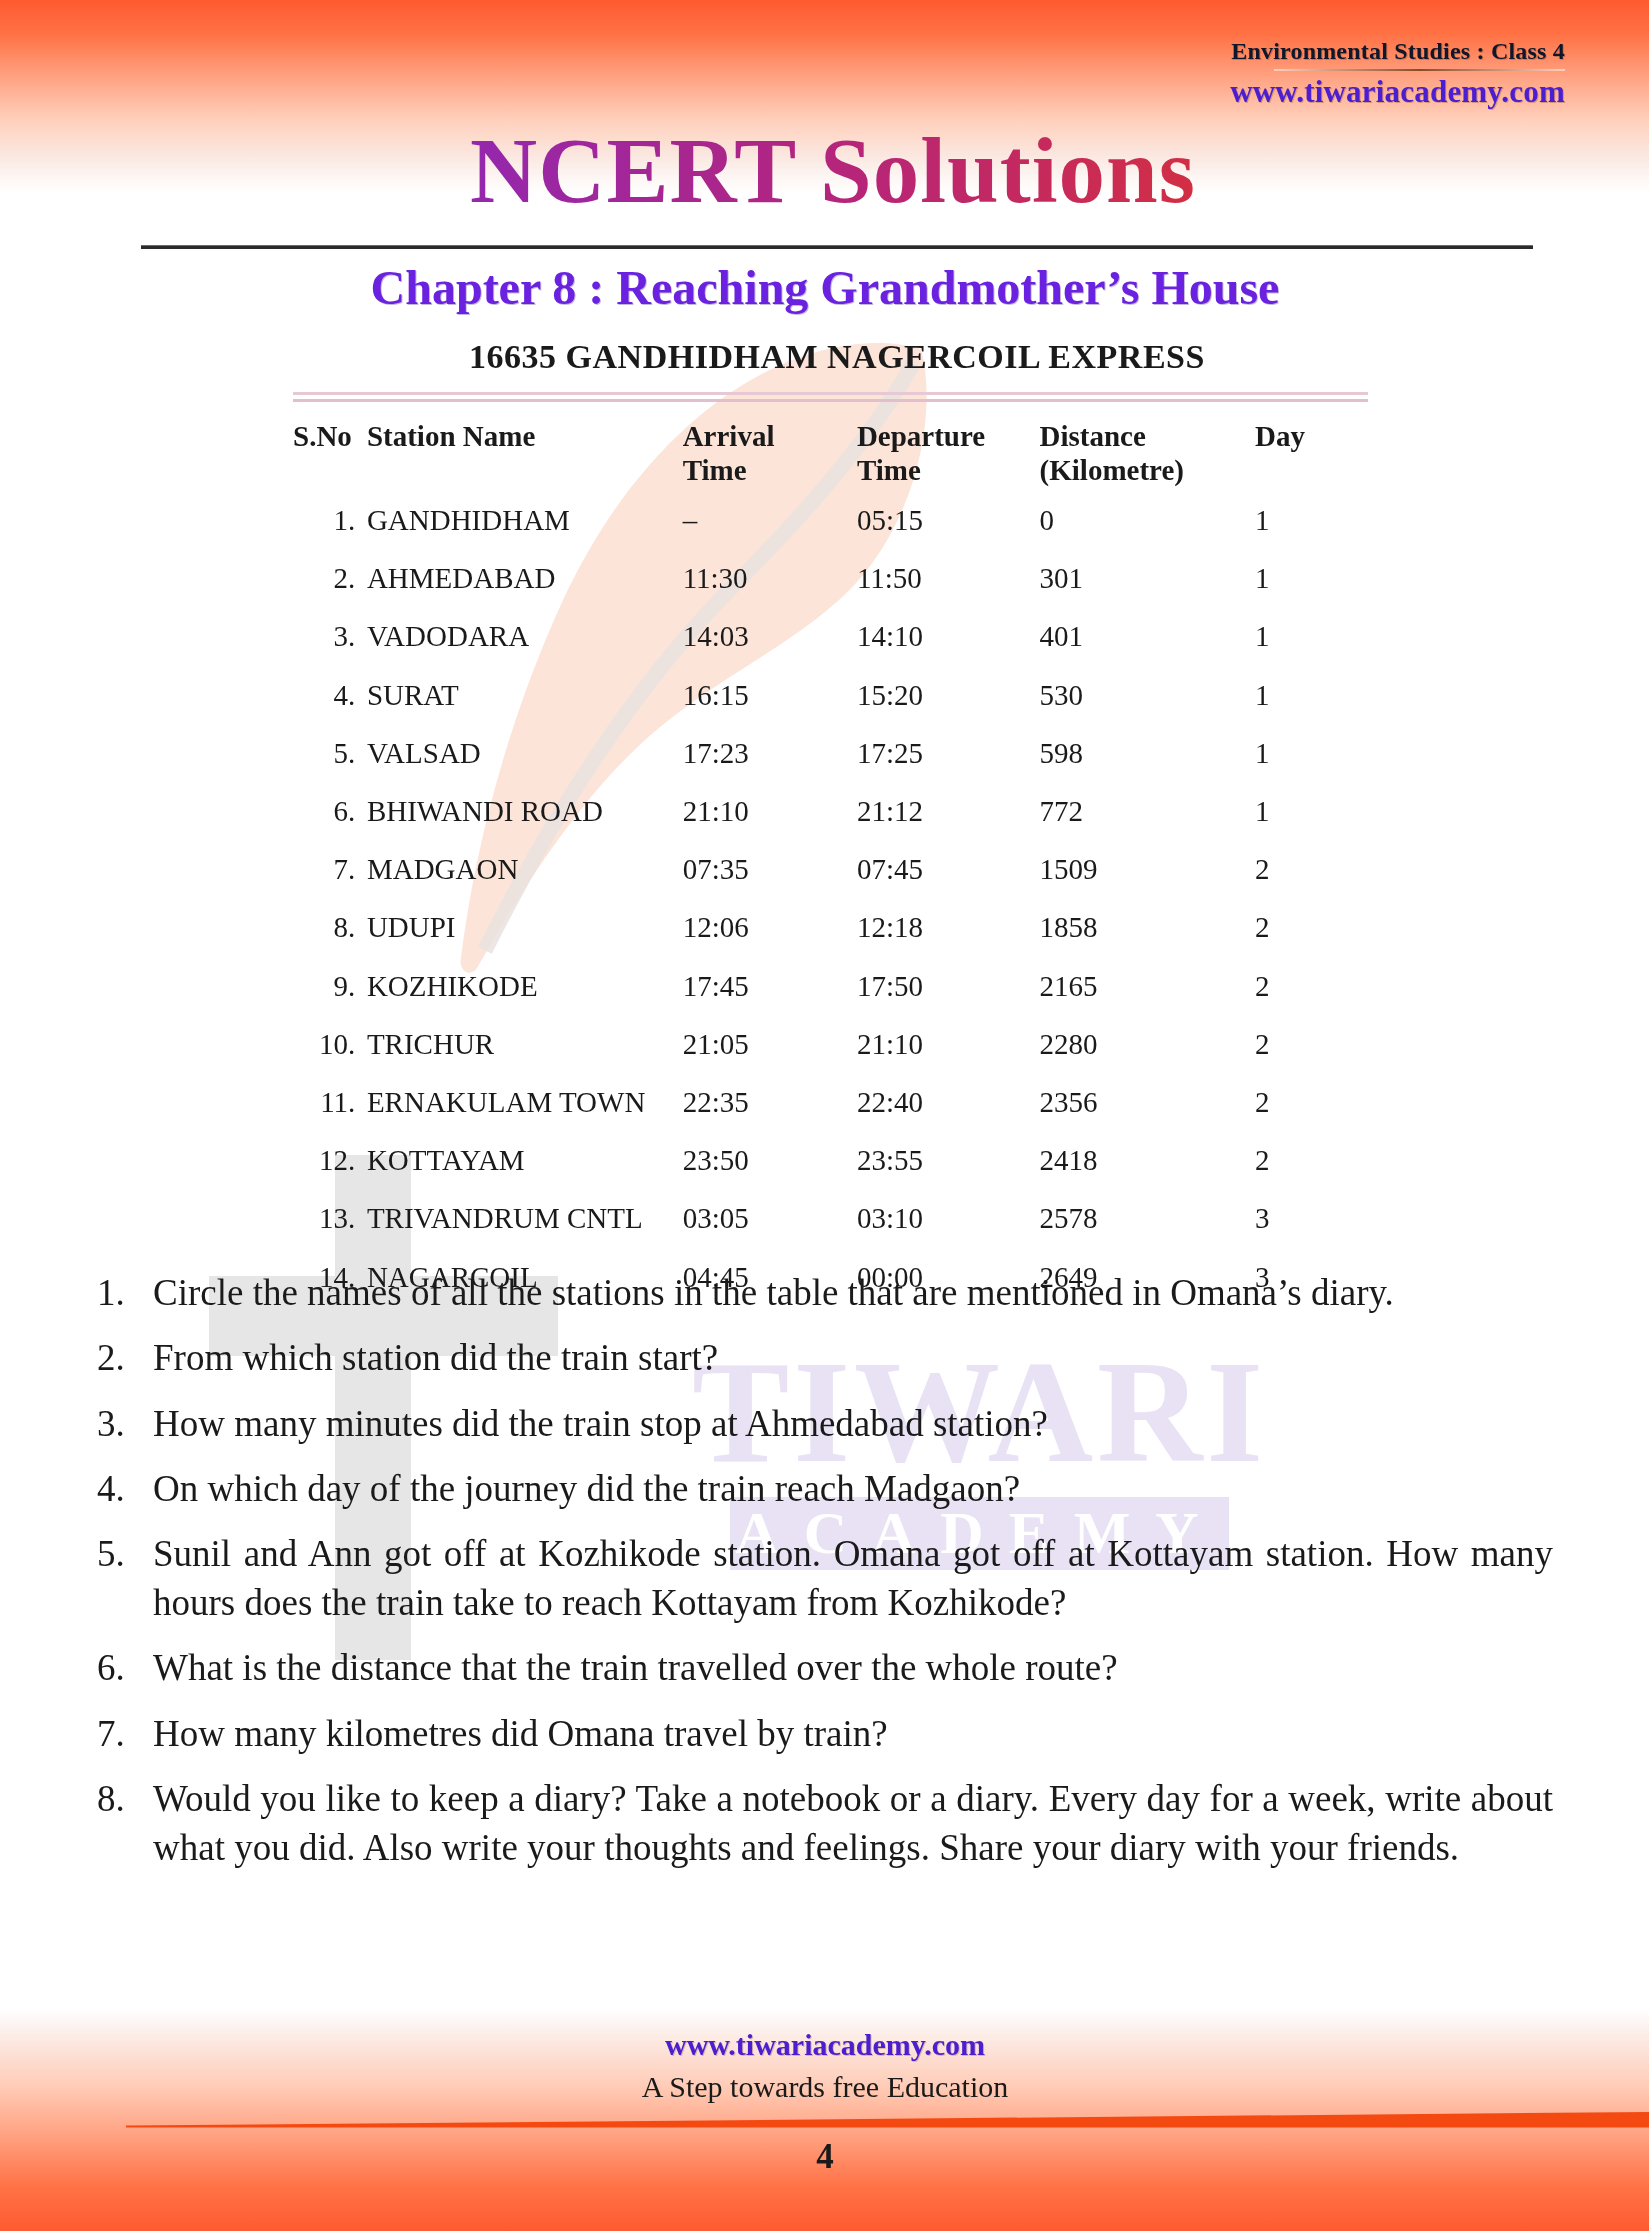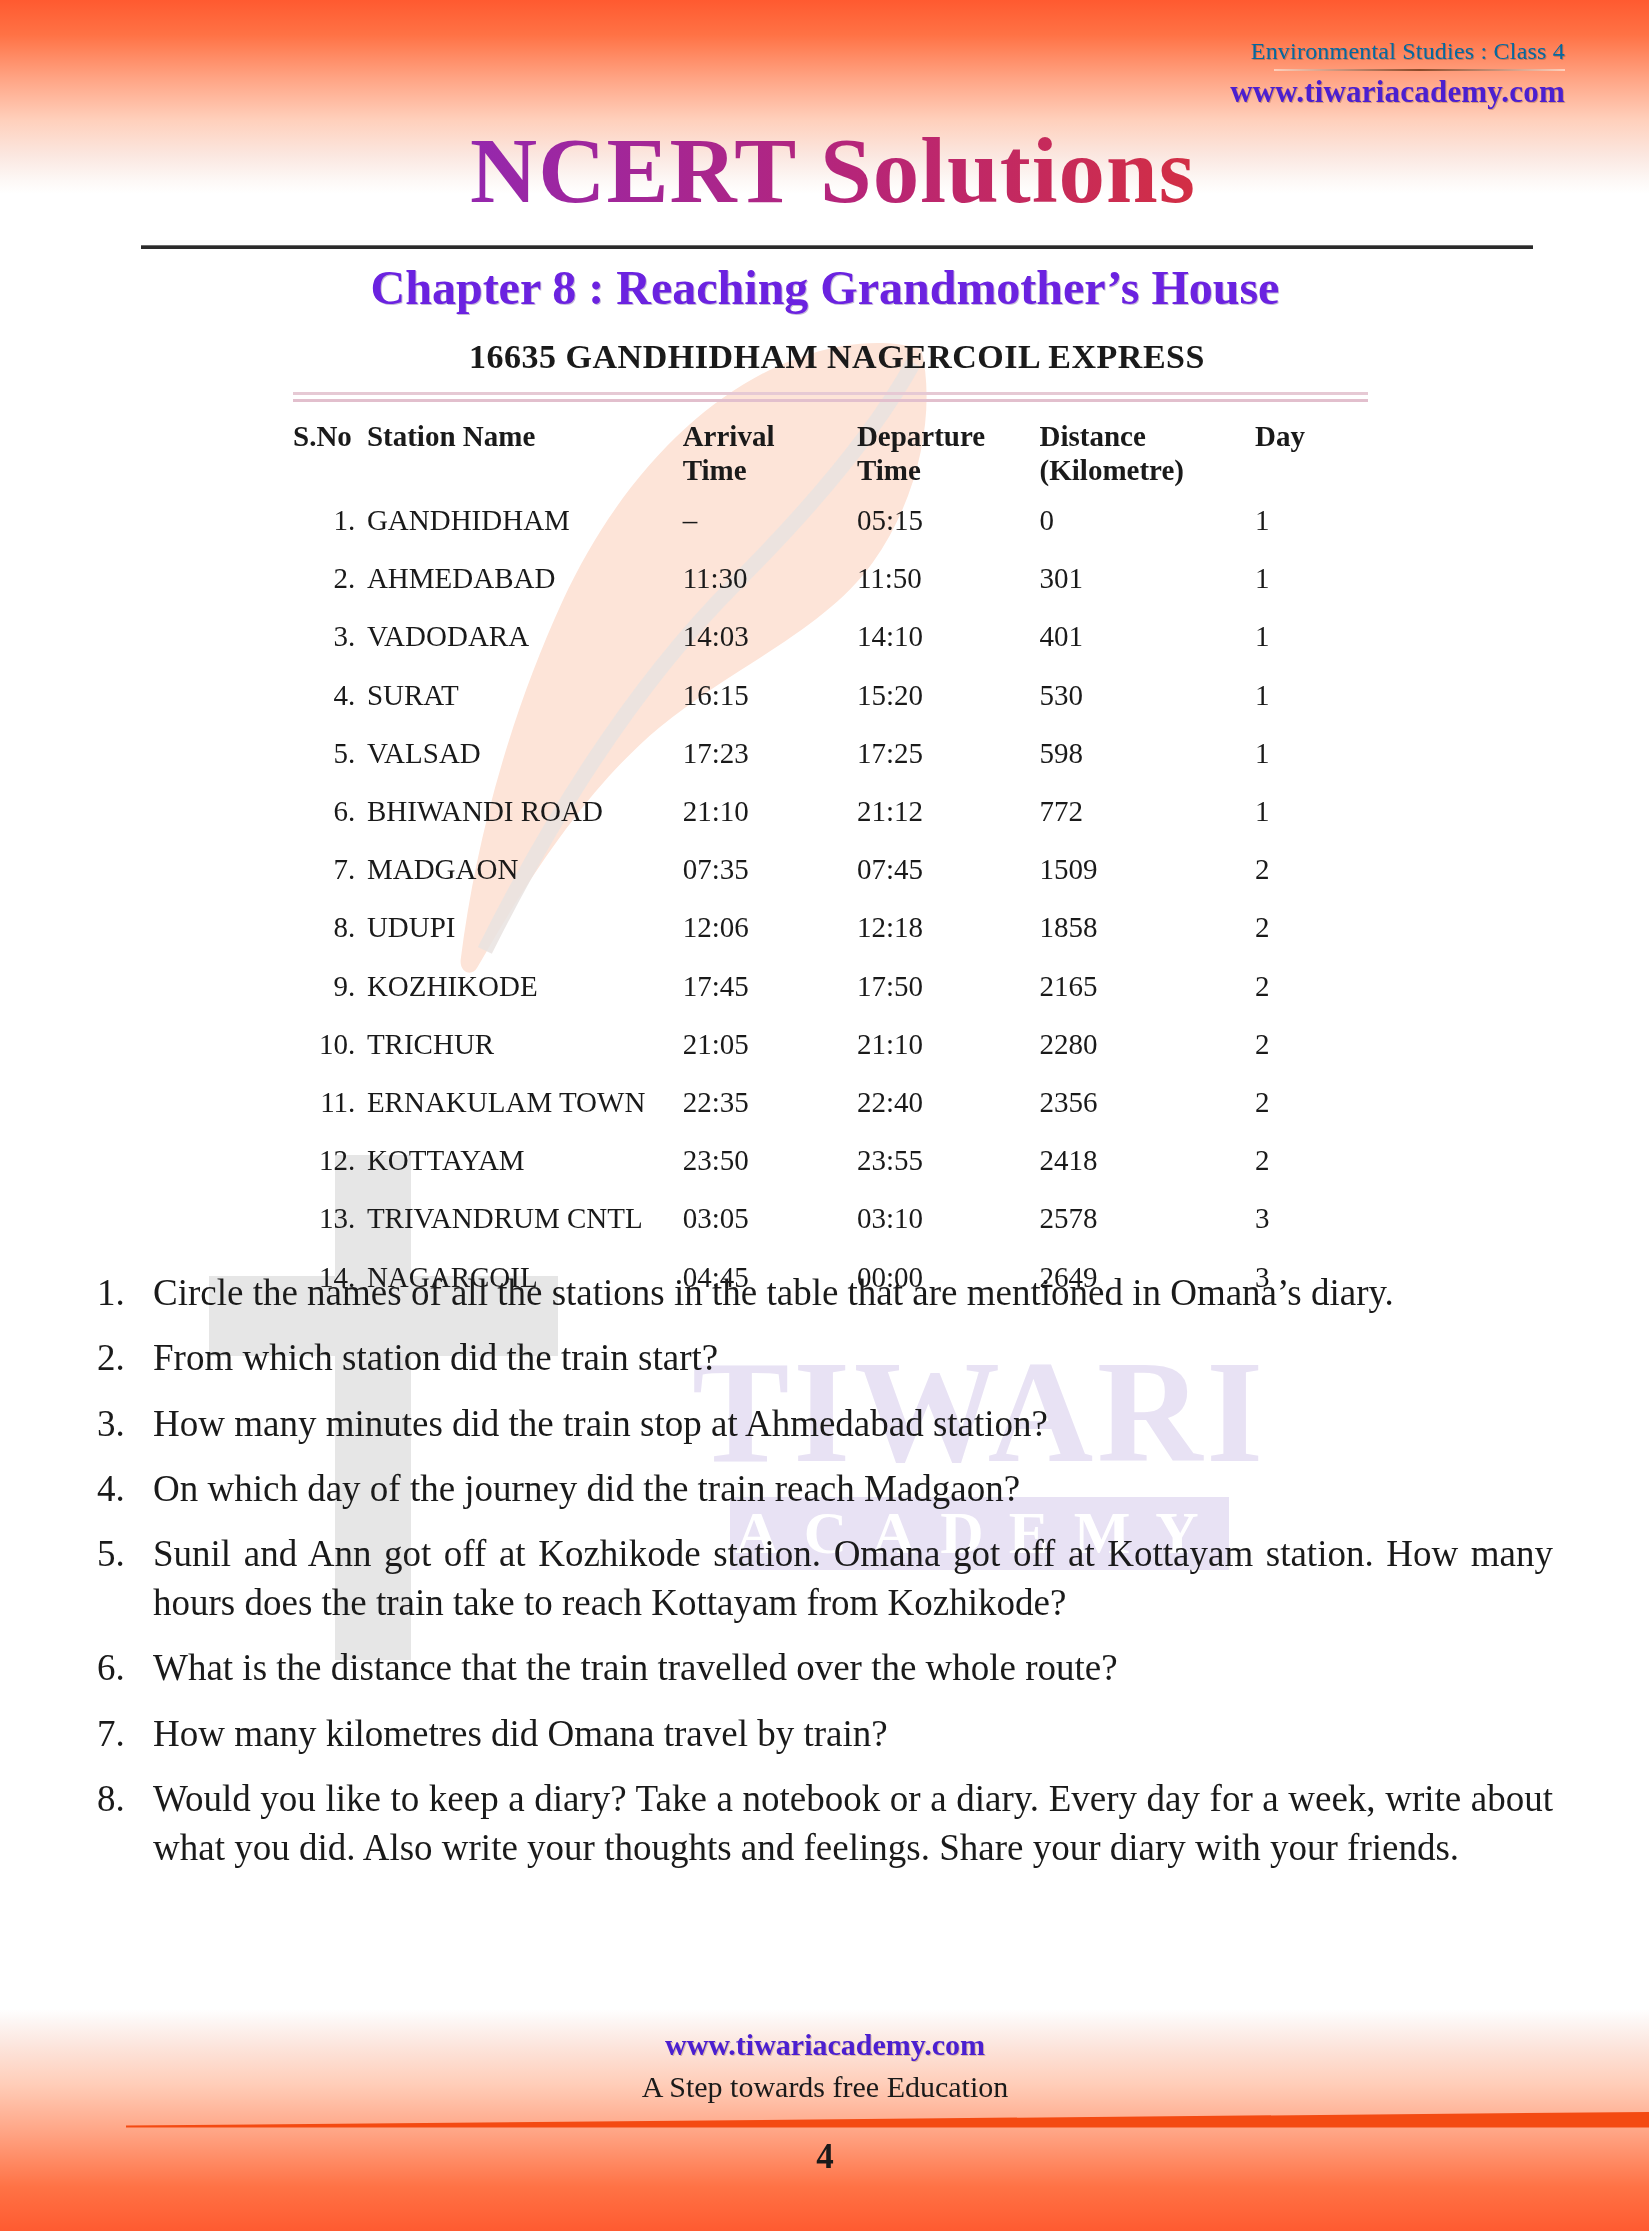--- a/index.html
+++ b/index.html
@@ -69,21 +69,21 @@
 
   
   .content { position:relative; z-index:3; }
 
   .hdr-right {
     position:absolute; right:85px; top:39px;
     text-align:right; line-height:1.0;
   }
   .hdr-course {
     font-family:"Liberation Serif", serif;
-    font-size:24px; font-weight:400; color:#0369a1;
+    font-size:24px; font-weight:700; color:#0f172a;
     letter-spacing:0.2px;
     text-shadow:1px 1px 0 rgba(120,60,30,.35);
   }
   .hdr-rule {
     width:291px; height:1.9px; margin:5.8px 0 5.8px auto;
     background:linear-gradient(to right,#ffd0bc,#8a4a2a,#ffd0bc);
   }
   .hdr-site {
     font-family:"Liberation Serif", serif;
     font-size:31px; font-weight:700; color:#4b1fd0;

